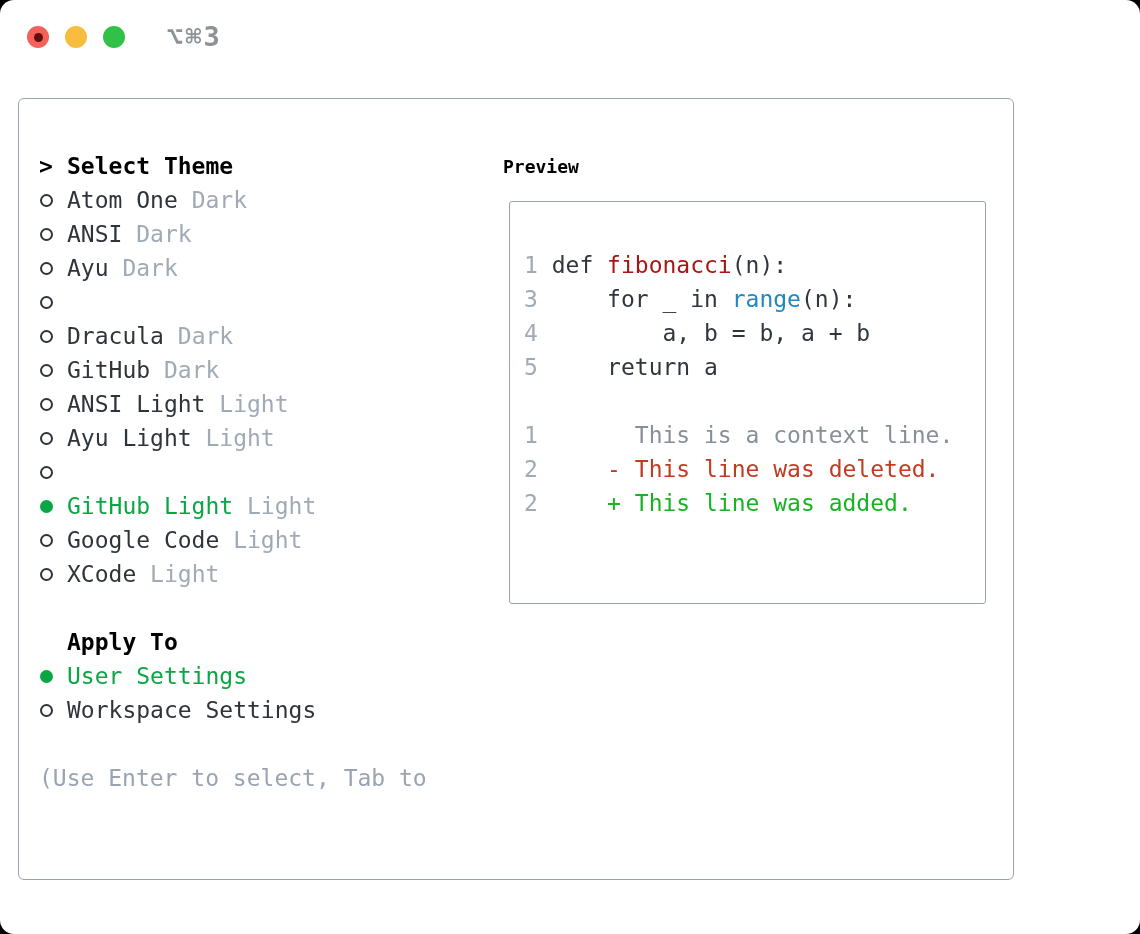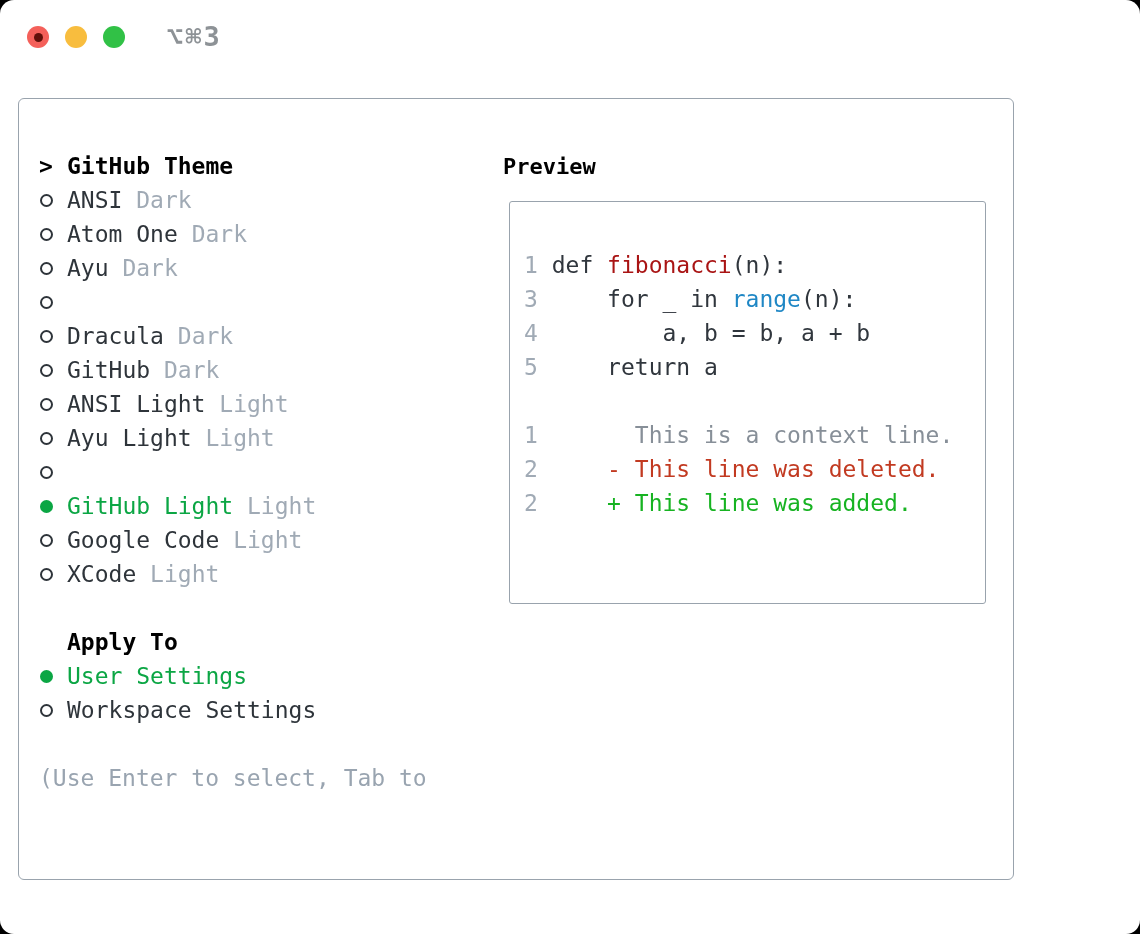--- a/index.html
+++ b/index.html
@@ -47,21 +47,21 @@
   .circle.on{background:var(--selection-green);border-color:var(--selection-green)}
   .txt{white-space:pre}
   .hdr{font-weight:bold;color:var(--header-black)}
   .nm{color:var(--text-dark)}
   .var{color:var(--muted-gray)}
   .selgreen{color:var(--selection-green)}
   .hint{color:var(--hint-gray)}
   
   .pv-title{
     position:absolute;left:484px;top:50px;height:34px;display:flex;align-items:center;
-    font-size:22px;font-weight:bold;color:var(--header-black);text-align:right;
+    font-size:18px;font-weight:bold;color:var(--header-black);text-align:right;
   }
   .pv-box{
     position:absolute;left:490px;top:102px;width:477px;height:403px;
     box-sizing:border-box;border:1.5px solid var(--panel-border);border-radius:3px;
     padding:46px 0 8px 14px;overflow:hidden;
   }
   .pline{height:34px;line-height:34px;white-space:pre;font-size:23px}
   .ln{color:var(--line-number)}
   .code{color:var(--code-dark)}
   .fn{color:var(--func-red)}
@@ -82,33 +82,33 @@
     </span>
     <span class="light yellow"></span>
     <span class="light green"></span>
     <div class="shortcut">⌥⌘3</div>
   </div>
 
   <div class="panel">
     <div class="menu">
         <div class="row">
           <span class="slot cursor">&gt;</span>
-          <span class="txt hdr">GitHub Theme</span>
+          <span class="txt hdr">Select Theme</span>
+        </div>
+        <div class="row">
+          <span class="slot">
+            <span class="circle"></span>
+          </span>
+          <span class="txt"><span class="nm">Atom One</span><span class="var"> Dark</span></span>
         </div>
         <div class="row">
           <span class="slot">
             <span class="circle"></span>
           </span>
           <span class="txt"><span class="nm">ANSI</span><span class="var"> Dark</span></span>
-        </div>
-        <div class="row">
-          <span class="slot">
-            <span class="circle"></span>
-          </span>
-          <span class="txt"><span class="nm">Atom One</span><span class="var"> Dark</span></span>
         </div>
         <div class="row">
           <span class="slot">
             <span class="circle"></span>
           </span>
           <span class="txt"><span class="nm">Ayu</span><span class="var"> Dark</span></span>
         </div>
         <div class="row">
           <span class="slot">
             <span class="circle"></span>

